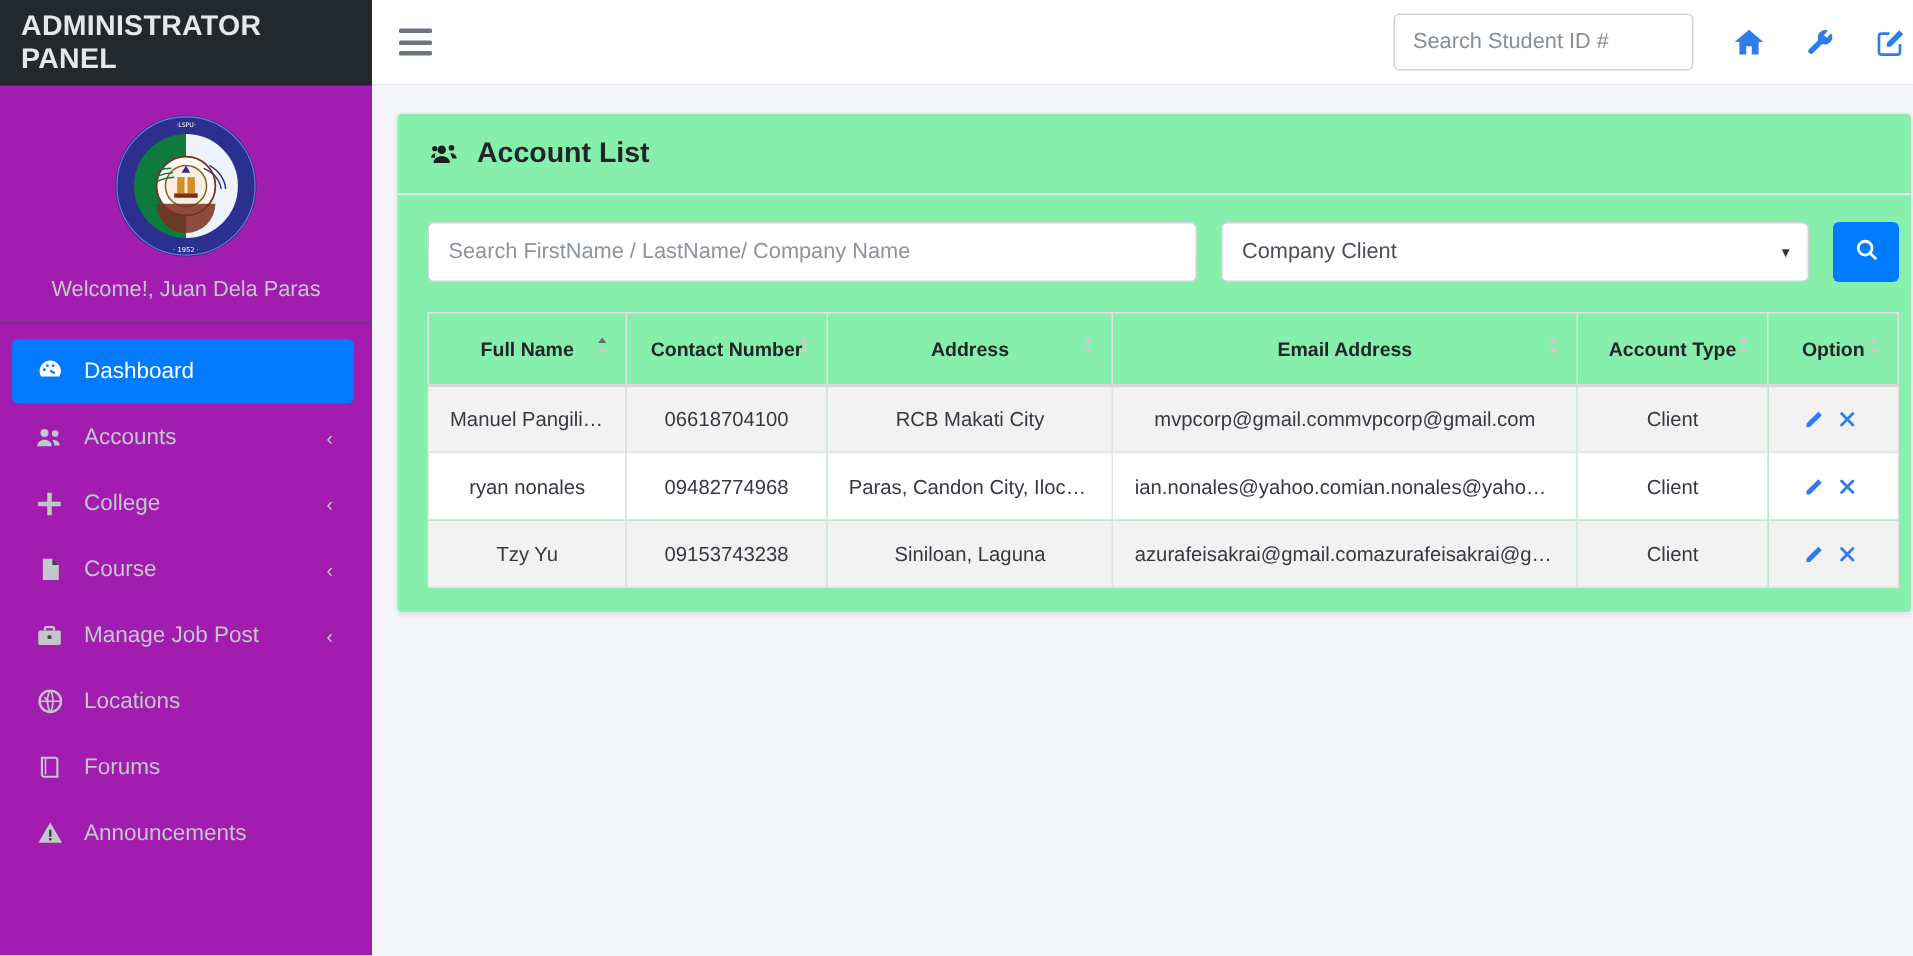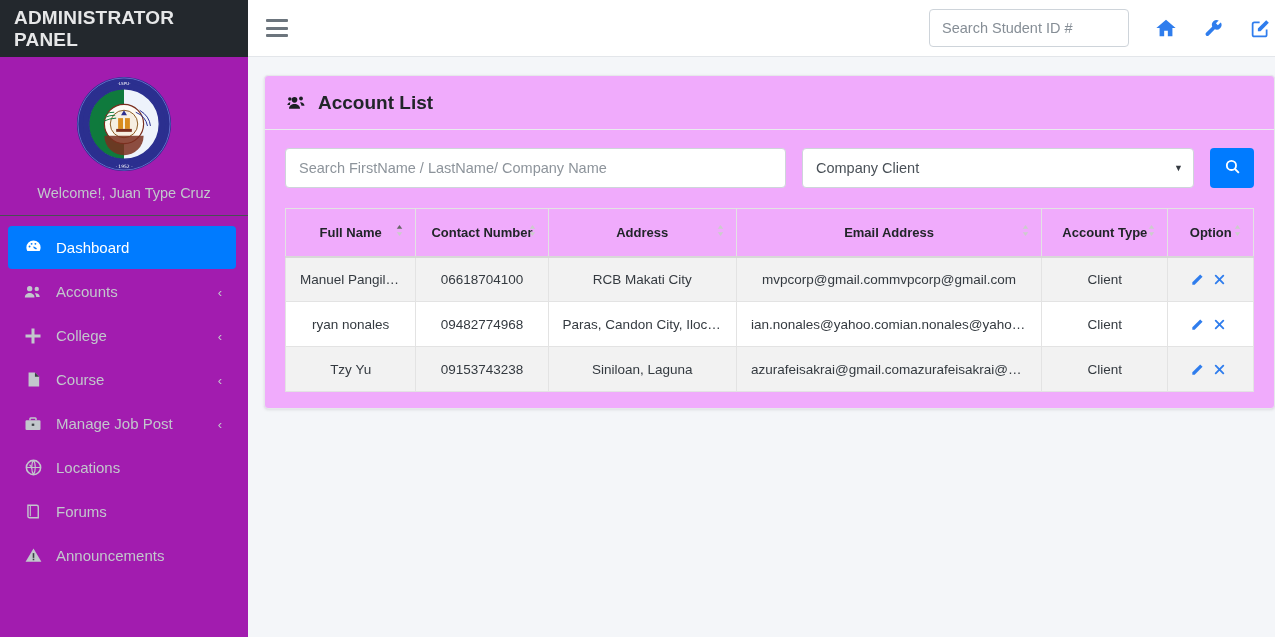--- a/index.html
+++ b/index.html
@@ -79,33 +79,33 @@
     background: #fff; outline: none;
   }
   .top-search::placeholder { color: #868e96; }
   .top-icons { display: flex; align-items: center; gap: 26px; margin-left: 26px; }
   .top-icon { cursor: pointer; display: flex; align-items: center; }
   .top-icon svg { display: block; }
 
   
   .content { flex: 1; padding: 18px 18px 0 16px; overflow: hidden; }
   .card {
-    background: #f0abfc;
+    background: #86efac;
     border: 1px solid #e6e8eb;
     border-radius: 4px;
     box-shadow: 0 1px 3px rgba(0,0,0,.10);
     width: 1011px;
   }
   .card-header {
     height: 54px; display: flex; align-items: center;
     padding: 0 20px; border-bottom: 1px solid #e9ecef;
   }
   .card-header-ico { margin-right: 9px; display: flex; align-items: center; }
   .card-title { font-size: 19px; color: #212529; }
-  .card-body { padding: 18px 20px 16px 20px; }
+  .card-body { padding: 18px 8px 16px 20px; }
 
   .filter-row { display: flex; align-items: center; gap: 16px; margin-bottom: 20px; }
   .filter-input {
     flex: 1 1 470px; height: 40px;
     border: 1px solid #ced4da; border-radius: 4px;
     padding: 0 13px; font-size: 14.5px; color: #495057;
     font-family: "Liberation Sans", sans-serif;
     background: #fff; outline: none;
   }
   .filter-input::placeholder { color: #8d949b; }
@@ -197,21 +197,21 @@
           <path d="M22 54 a24 18 0 0 1 20 -10"></path>
         </g>
         <g fill="none" stroke="#2b2f8f" stroke-width="1">
           <path d="M62 38 q10 4 12 14"></path>
           <path d="M66 36 q10 6 11 16"></path>
         </g>
         <circle cx="50" cy="50" r="44" fill="none" stroke="#2b2f8f" stroke-width="4"></circle>
         <text x="50" y="10" font-size="4.2" fill="#ffffff" text-anchor="middle" font-family="DejaVu Sans, sans-serif">·LSPU·</text>
         <text x="50" y="95" font-size="4.6" fill="#ffffff" text-anchor="middle" font-family="DejaVu Sans, sans-serif">· 1952 ·</text>
       </svg>
-      <div class="welcome">Welcome!, Juan Type Cruz</div>
+      <div class="welcome">Welcome!, Juan Dela Paras</div>
     </div>
 
     <nav class="nav">
 
       <div class="nav-item active">
         <span class="nav-ico">
           <svg width="19" height="19" viewBox="0 0 24 24" fill="#ffffff">
             <path d="M12 3a9 9 0 0 0-9 9 9 9 0 0 0 1.2 4.5h15.6A9 9 0 0 0 21 12a9 9 0 0 0-9-9zm-5 6.5a1.2 1.2 0 1 1 0 2.4 1.2 1.2 0 0 1 0-2.4zm2.6-3.3a1.2 1.2 0 1 1 0 2.4 1.2 1.2 0 0 1 0-2.4zm4.8 0a1.2 1.2 0 1 1 0 2.4 1.2 1.2 0 0 1 0-2.4zM12 10.3l4.3 2.8-1 1.5L12 12.6z"></path>
           </svg>
         </span>

